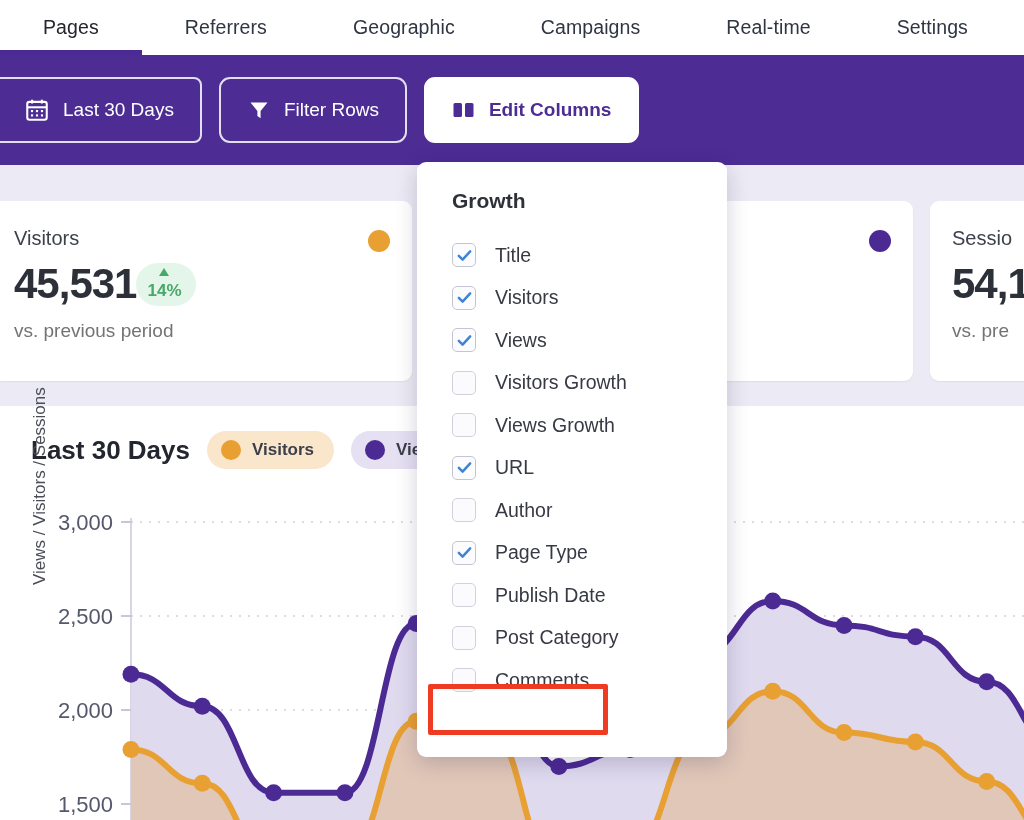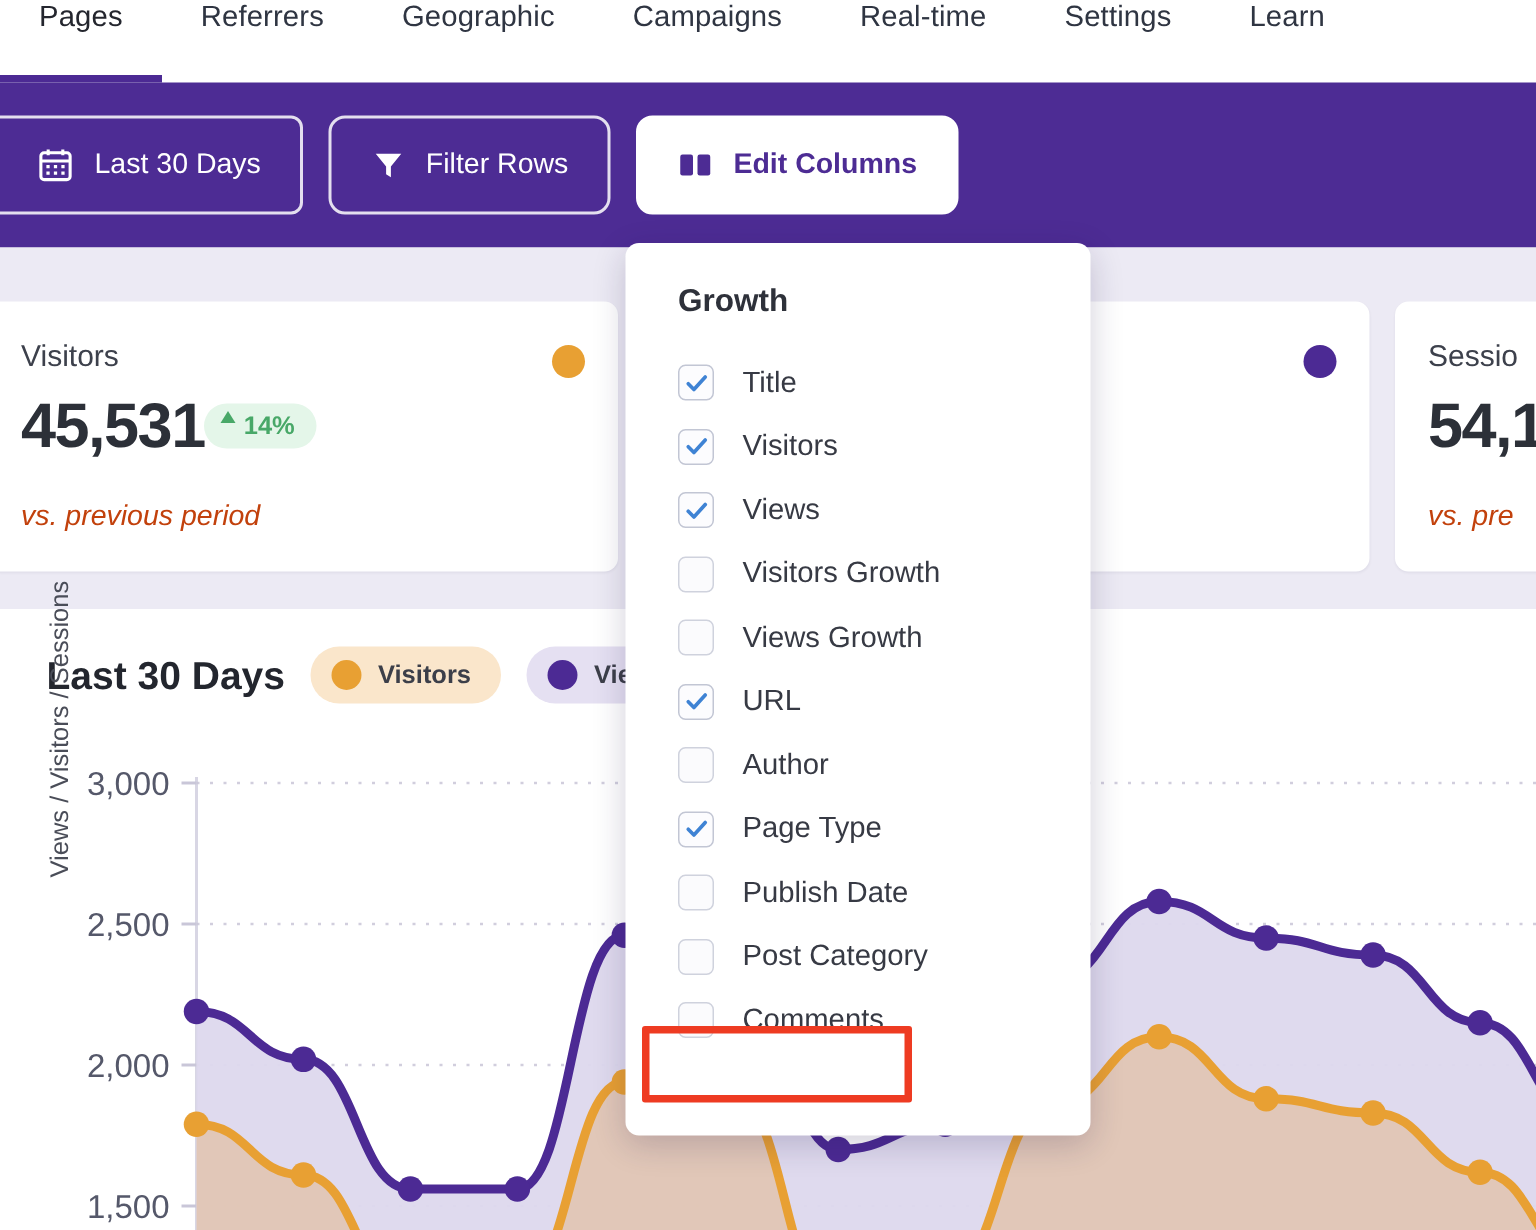--- a/index.html
+++ b/index.html
@@ -13,22 +13,22 @@
 
   
   .navbar {
     position: absolute; left: 0; top: 0; width: 1024px; height: 55px;
     background: #ffffff;
     display: flex; align-items: center;
   }
   .nav-tab {
     position: relative;
     height: 55px;
-    display: flex; justify-content: center;
-    padding: 0 26px;
+    display: flex; align-items: center; justify-content: center;
+    padding: 0 43px;
     font-size: 19.5px;
     color: #2f3542;
     letter-spacing: 0.1px;
     cursor: pointer;
     white-space: nowrap;
   }
   .nav-tab.active { font-weight: 400; color: #24262e; }
   .nav-tab.active::after {
     content: ""; position: absolute; left: 0; right: 0; bottom: 0;
     height: 5px; background: #4c2a94;
@@ -85,32 +85,33 @@
   .card-c { width: 190px; }
   .card-label {
     font-size: 20px; color: #3d414c; margin-bottom: 10px; white-space: nowrap;
   }
   .card-value-row { display: flex; align-items: center; }
   .card-value {
     font-size: 42px; font-weight: 700; color: #2c3038; letter-spacing: -1px;
     white-space: nowrap;
   }
   .delta-pill {
-    display: inline-flex; gap: 5px;
+    display: inline-flex; align-items: center; gap: 5px;
     background: #e4f6e9; color: #48a868;
     font-size: 17px; font-weight: 700;
     border-radius: 999px; padding: 5px 14px 5px 11px;
     white-space: nowrap;
+    flex-direction: column;
   }
   .delta-caret {
     width: 0; height: 0;
     border-left: 5px solid transparent; border-right: 5px solid transparent;
     border-bottom: 8px solid #48a868;
   }
-  .card-sub { font-size: 19px; color: #c2410c; margin-top: 26px; white-space: nowrap; font-style: italic; }
+  .card-sub { font-size: 19px; color: #737373; margin-top: 12px; white-space: nowrap; }
   .card-dot {
     position: absolute; right: 22px; top: 29px;
     width: 22px; height: 22px; border-radius: 50%;
   }
 
   
   .chart-panel {
     position: absolute; left: 0; top: 406px; width: 1024px; height: 414px;
     background: #ffffff;
     border-top-left-radius: 10px; border-top-right-radius: 10px;

